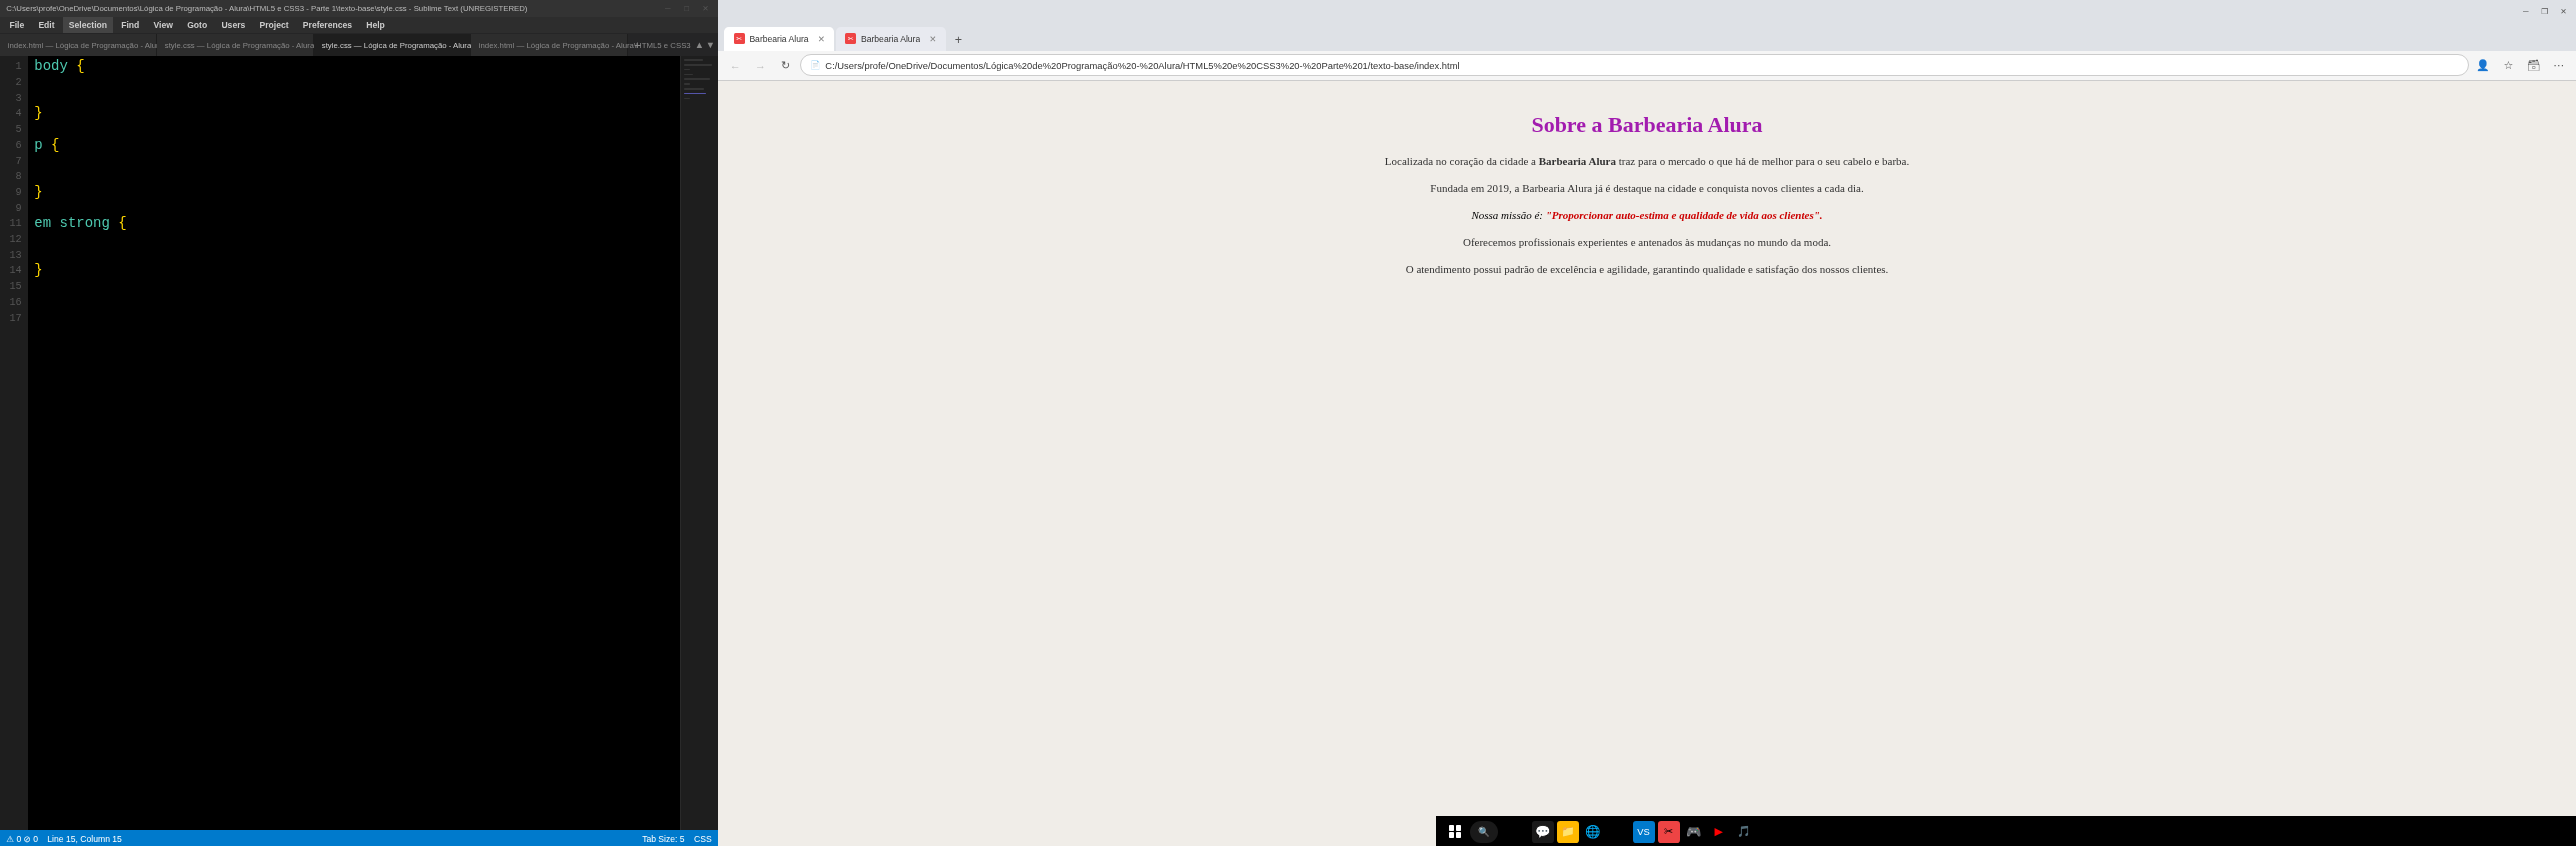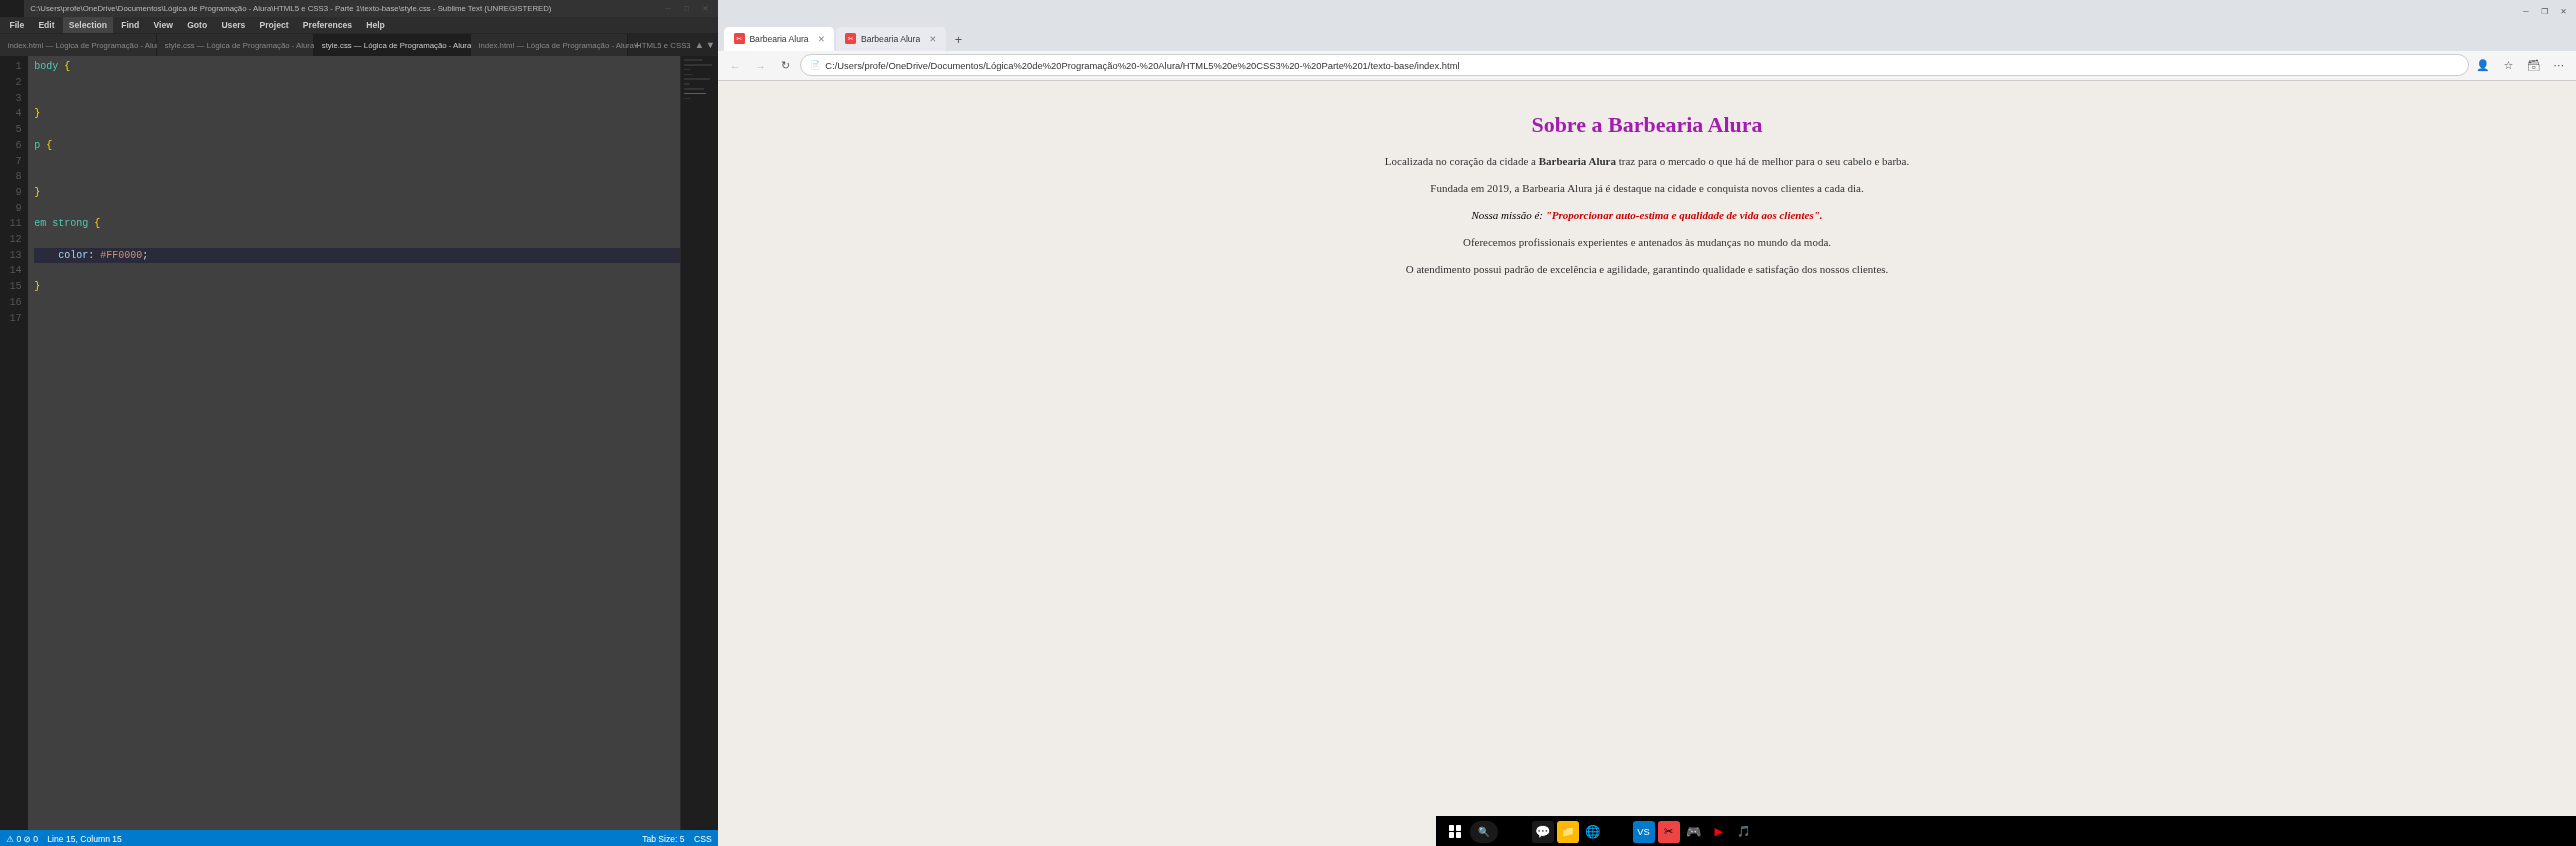--- a/index.html
+++ b/index.html
@@ -18,21 +18,20 @@
     
     .title-bar {
       background: #333;
       height: 17px;
       display: flex;
       align-items: center;
       padding: 0 6.3px;
       font-size: 8.6px;
       color: #bbb;
       justify-content: space-between;
-      margin-left: 24px;
     }
     .title-bar-left { display: flex; align-items: center; gap: 3.1px; }
 
     
     .menu-bar {
       background: #2d2d2d;
       height: 15.7px;
       display: flex;
       align-items: center;
       padding: 0 3.1px;
@@ -120,24 +119,24 @@
       font-family: 'Courier New', monospace;
       font-size: 10.2px;
       color: #555;
       line-height: 15.7px;
       user-select: none;
       flex-shrink: 0;
     }
 
     .code-area {
       flex: 1;
-      background: #404040;
+      background: #000000;
       padding: 3.1px 0 3.1px 6.3px;
       font-family: 'Courier New', monospace;
-      font-size: 10px;
+      font-size: 14px;
       line-height: 15.7px;
       color: #d4d4d4;
       overflow: hidden;
     }
 
     .code-line {
       height: 15.7px;
       white-space: pre;
     }       
     .prop { color: #9cdcfe; }     
@@ -496,21 +495,20 @@
       <div class="code-line"></div>
       <div class="code-line"><span class="brace">}</span></div>
       <div class="code-line"></div>
       <div class="code-line"><span class="selector-tag">p</span> <span class="brace">{</span></div>
       <div class="code-line"></div>
       <div class="code-line"></div>
       <div class="code-line"><span class="brace">}</span></div>
       <div class="code-line"></div>
       <div class="code-line"><span class="selector-tag">em</span> <span class="selector-tag">strong</span> <span class="brace">{</span></div>
       <div class="code-line"></div>
-      <div class="code-line" style="background:#2a2a3a;">    <span class="prop">color</span>: <span class="val-color">#FF0000</span>;</div>
       <div class="code-line"></div>
       <div class="code-line"><span class="brace">}</span></div>
     </div>
     <div class="minimap">
       <div class="minimap-lines">
         <div class="minimap-line" style="width:60%;"></div>
         <div class="minimap-line" style="width:0;"></div>
         <div class="minimap-line" style="width:90%;"></div>
         <div class="minimap-line" style="width:0;"></div>
         <div class="minimap-line" style="width:20%;"></div>

